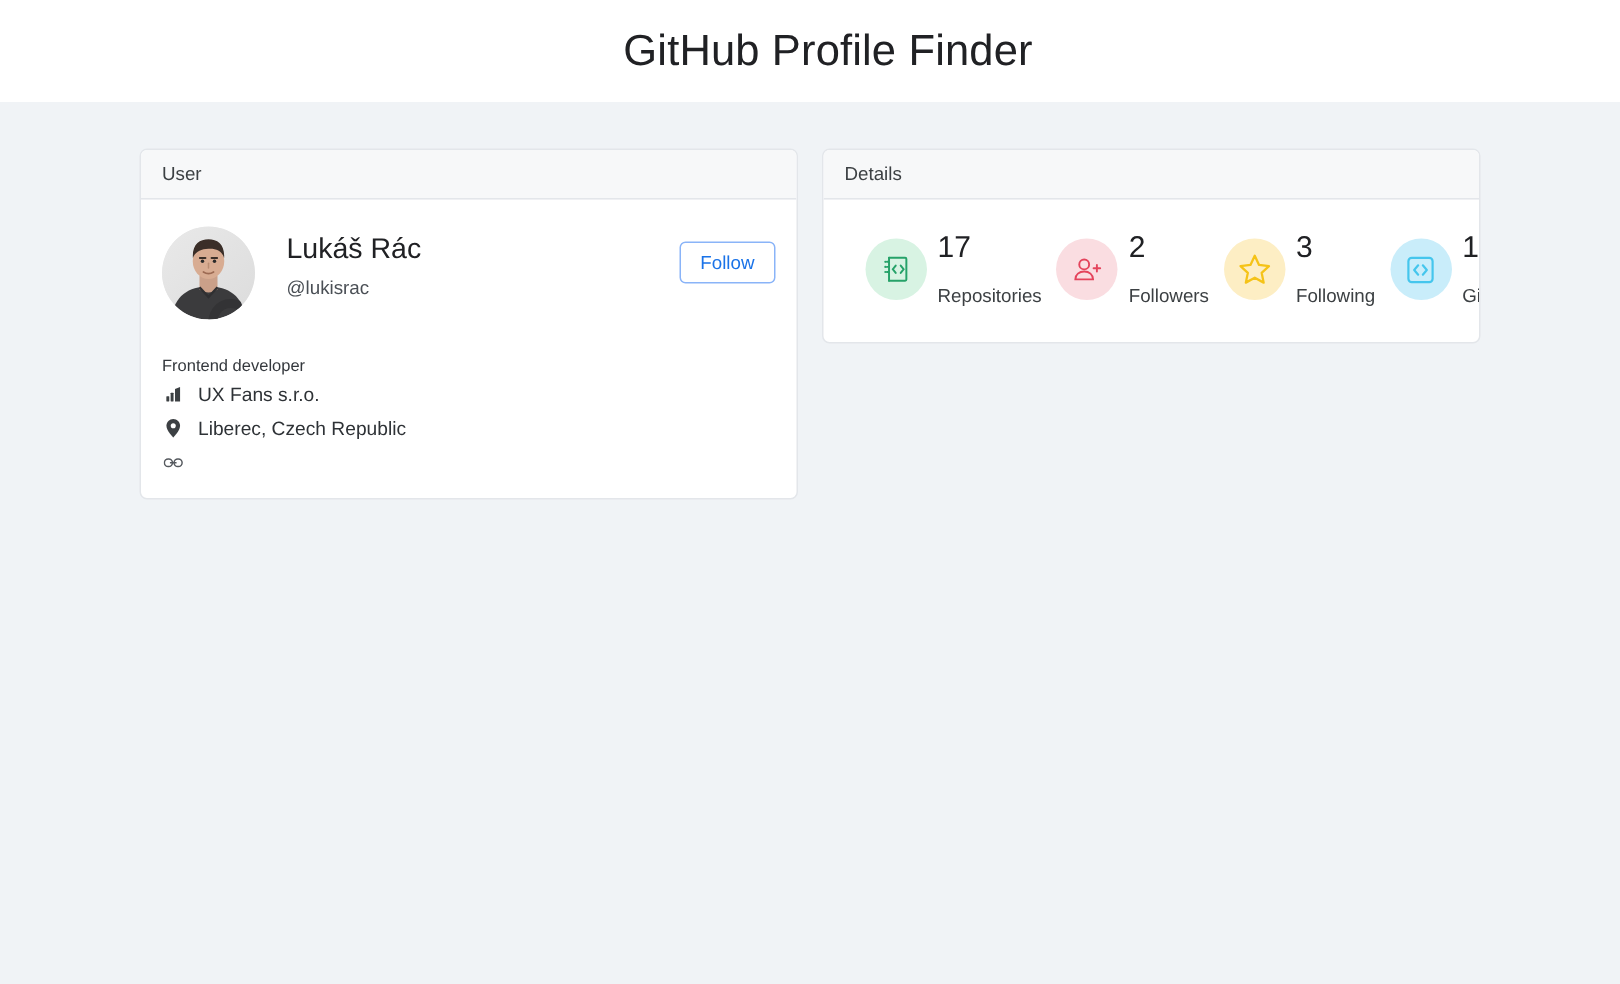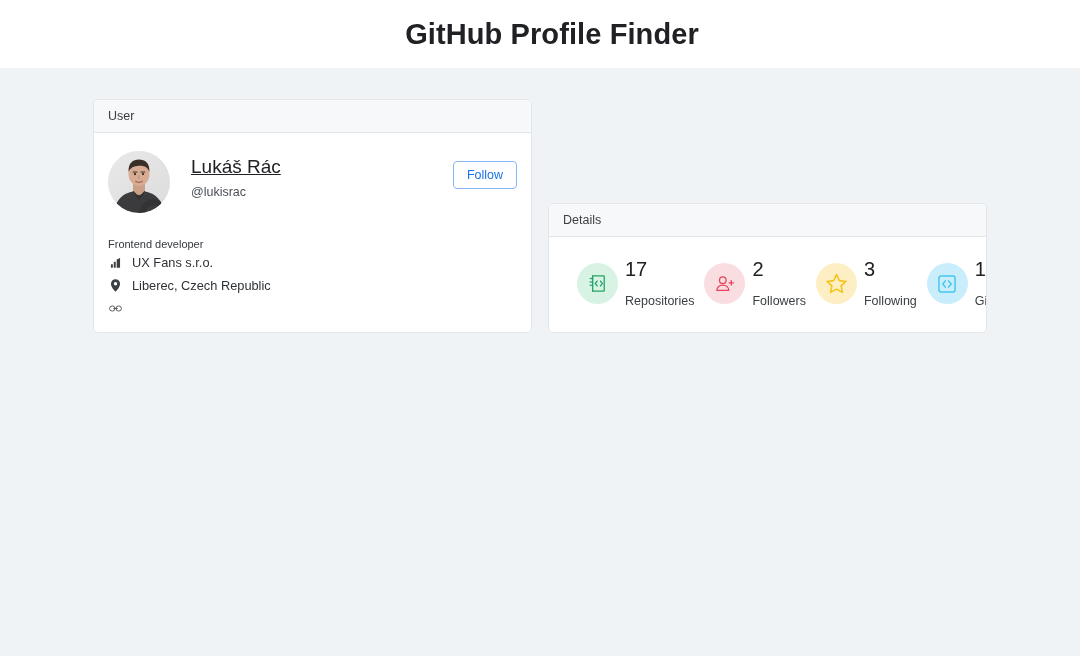--- a/index.html
+++ b/index.html
@@ -20,21 +20,21 @@
   
   .app-header {
     height: 68px;
     background: #ffffff;
     display: flex;
     align-items: center;
     justify-content: center;
   }
   .app-title {
     font-size: 29px;
-    font-weight: 700;
+    font-weight: 400;
     color: #202124;
     letter-spacing: 0.1px;
     margin-left: 24px;
   }
 
   
   .page {
     padding-top: 7px;
   }
 
@@ -101,21 +101,21 @@
     font-family: "Liberation Sans", sans-serif;
     cursor: pointer;
   }
 
   
   .cards-row {
     display: flex;
     gap: 16px;
     width: 894px;
     margin: 24px auto 0;
-    align-items: flex-end;
+    align-items: flex-start;
   }
   .card {
     background: #ffffff;
     border: 1px solid #e3e6ea;
     border-radius: 5px;
     overflow: hidden;
     flex: 1 1 0;
   }
   .card-header {
     background: #f7f8f9;
@@ -144,21 +144,20 @@
   .user-names {
     margin-left: 21px;
     padding-top: 4px;
     flex: 1 1 auto;
   }
   .user-fullname {
     font-size: 19px;
     font-weight: 400;
     color: #202124;
     line-height: 1.25;
-    text-decoration: underline;
   }
   .user-handle {
     margin-top: 6px;
     font-size: 12.5px;
     color: #4a4f55;
   }
   .follow-button {
     flex: 0 0 auto;
     margin-top: 10px;
     background: #ffffff;

